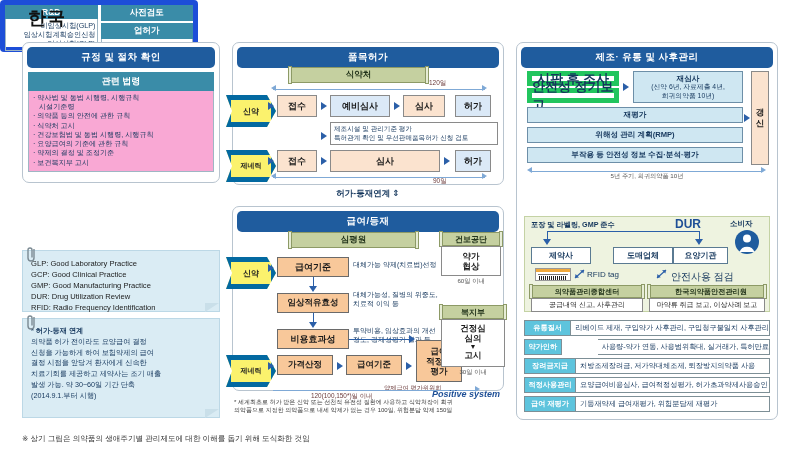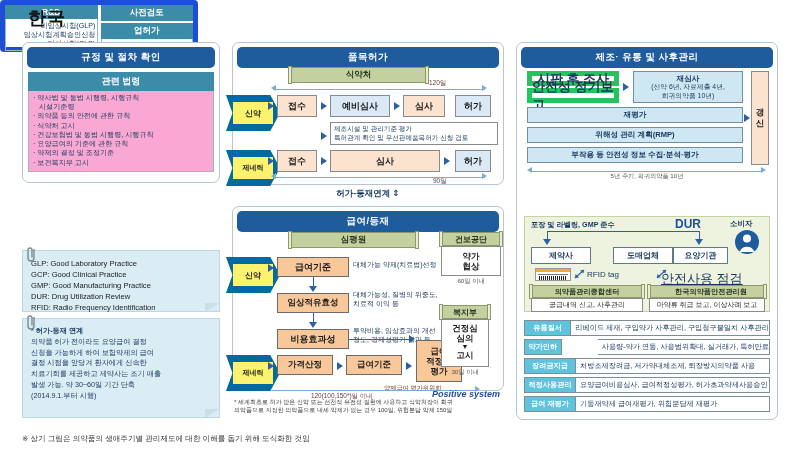--- a/index.html
+++ b/index.html
@@ -47,21 +47,21 @@
   #co2 .co-line{font-size:7.2px;line-height:1.5;color:#14365c;}
   #co2 .hd{font-weight:bold;}
 
   
   #p-mid{left:232px;top:42px;width:272px;height:143px;}
   #p-mid2{left:232px;top:206px;width:272px;height:185px;}
 
   .link-label{position:absolute;left:232px;top:188px;width:272px;text-align:center;
               font-size:8.5px;font-weight:bold;color:#14365c;}
 
-  .hex{position:relative;width:40px;height:22px;background:#fbf26d;border:7px solid #0369a1;
+  .hex{position:relative;width:40px;height:22px;background:#fbf26d;border:5px solid #0369a1;
        display:flex;align-items:center;justify-content:center;font-size:8px;font-weight:bold;color:#222;
        clip-path:polygon(0 0,82% 0,100% 50%,82% 100%,0 100%,12% 50%);}
   .nd{position:absolute;box-sizing:border-box;display:flex;align-items:center;justify-content:center;
       text-align:center;font-weight:bold;}
   .n-peach{background:#fbe3cf;border:1px solid #8a8a8a;}
   .n-blue{background:#dbe9f7;border:1px solid #8a8a8a;}
   .n-orange{background:#f8c89a;border:1px solid #6a6a6a;}
   .n-white{background:#fff;border:1px solid #8a8a8a;}
   .arrow-r{position:absolute;width:0;height:0;border-left:6px solid #2b5fa8;
            border-top:4px solid transparent;border-bottom:4px solid transparent;}
@@ -279,21 +279,21 @@
     <div class="spancap" style="left:78px;top:185px;font-size:6.4px;">120(100,150*)일 이내</div>
   </div>
 
   <div style="position:absolute;left:441px;top:232px;width:60px;">
     <div class="banner" style="position:relative;left:0;top:0;width:100%;height:14px;font-size:8px;box-sizing:border-box;">건보공단</div>
     <div class="nd n-white" style="position:relative;left:0;top:0;width:100%;height:30px;font-size:8.5px;white-space:pre-line;line-height:1.2;box-sizing:border-box;">약가
 협상</div>
     <div style="font-size:6.2px;color:#555;text-align:center;margin-top:1px;">60일 이내</div>
   </div>
 
-  <div style="position:absolute;left:441px;top:305px;width:48px;">
+  <div style="position:absolute;left:441px;top:305px;width:64px;">
     <div class="banner" style="position:relative;left:0;top:0;width:100%;height:14px;font-size:8px;box-sizing:border-box;">복지부</div>
     <div class="nd n-white" style="position:relative;left:0;top:0;width:100%;height:48px;font-size:8.5px;flex-direction:column;box-sizing:border-box;">
       <div style="white-space:pre-line;line-height:1.15;text-align:center;">건정심
 심의</div>
       <div style="font-size:7px;line-height:1;">▼</div>
       <div>고시</div>
     </div>
     <div style="font-size:6.2px;color:#555;text-align:center;margin-top:1px;">30일 이내</div>
   </div>
 
@@ -361,21 +361,21 @@
       <path d="M3 11 l0.5 -4 l3.5 3.5 Z" fill="#2b5fa8"></path>
       <path d="M12 3 l-4 0.5 l3.5 3 Z" fill="#2b5fa8"></path>
     </svg>
     <div style="position:absolute;left:62px;top:53px;font-size:8px;color:#14365c;">RFID tag</div>
 
     <svg style="position:absolute;left:130px;top:50px;" width="14" height="14" viewBox="0 0 14 14">
       <path d="M2 11 L11 3" stroke="#2b5fa8" stroke-width="1.1" fill="none"></path>
       <path d="M11 3 l-4 0.3 l3.4 3.2 Z" fill="#2b5fa8"></path>
       <path d="M2 11 l0.4 -4 l3.4 3.2 Z" fill="#2b5fa8"></path>
     </svg>
-    <div style="position:absolute;left:136px;top:53px;font-size:13px;color:#14365c;text-decoration:underline;">안전사용 점검</div>
+    <div style="position:absolute;left:146px;top:53px;font-size:10px;color:#14365c;">안전사용 점검</div>
 
     <div style="position:absolute;left:6px;top:68px;width:112px;">
       <div class="banner" style="position:relative;left:0;top:0;width:100%;height:13px;font-size:7.2px;box-sizing:border-box;">의약품관리종합센터</div>
       <div class="nd n-white" style="position:relative;left:0;top:0;width:100%;height:14px;font-size:7px;font-weight:normal;box-sizing:border-box;">공급내역 신고, 사후관리</div>
     </div>
 
     <div style="position:absolute;left:124px;top:68px;width:116px;">
       <div class="banner" style="position:relative;left:0;top:0;width:100%;height:13px;font-size:7.2px;box-sizing:border-box;padding-left:8px;">한국의약품안전관리원</div>
       <div class="nd n-white" style="position:relative;left:0;top:0;width:100%;height:14px;font-size:7px;font-weight:normal;box-sizing:border-box;">마약류 취급 보고, 이상사례 보고</div>
     </div>

